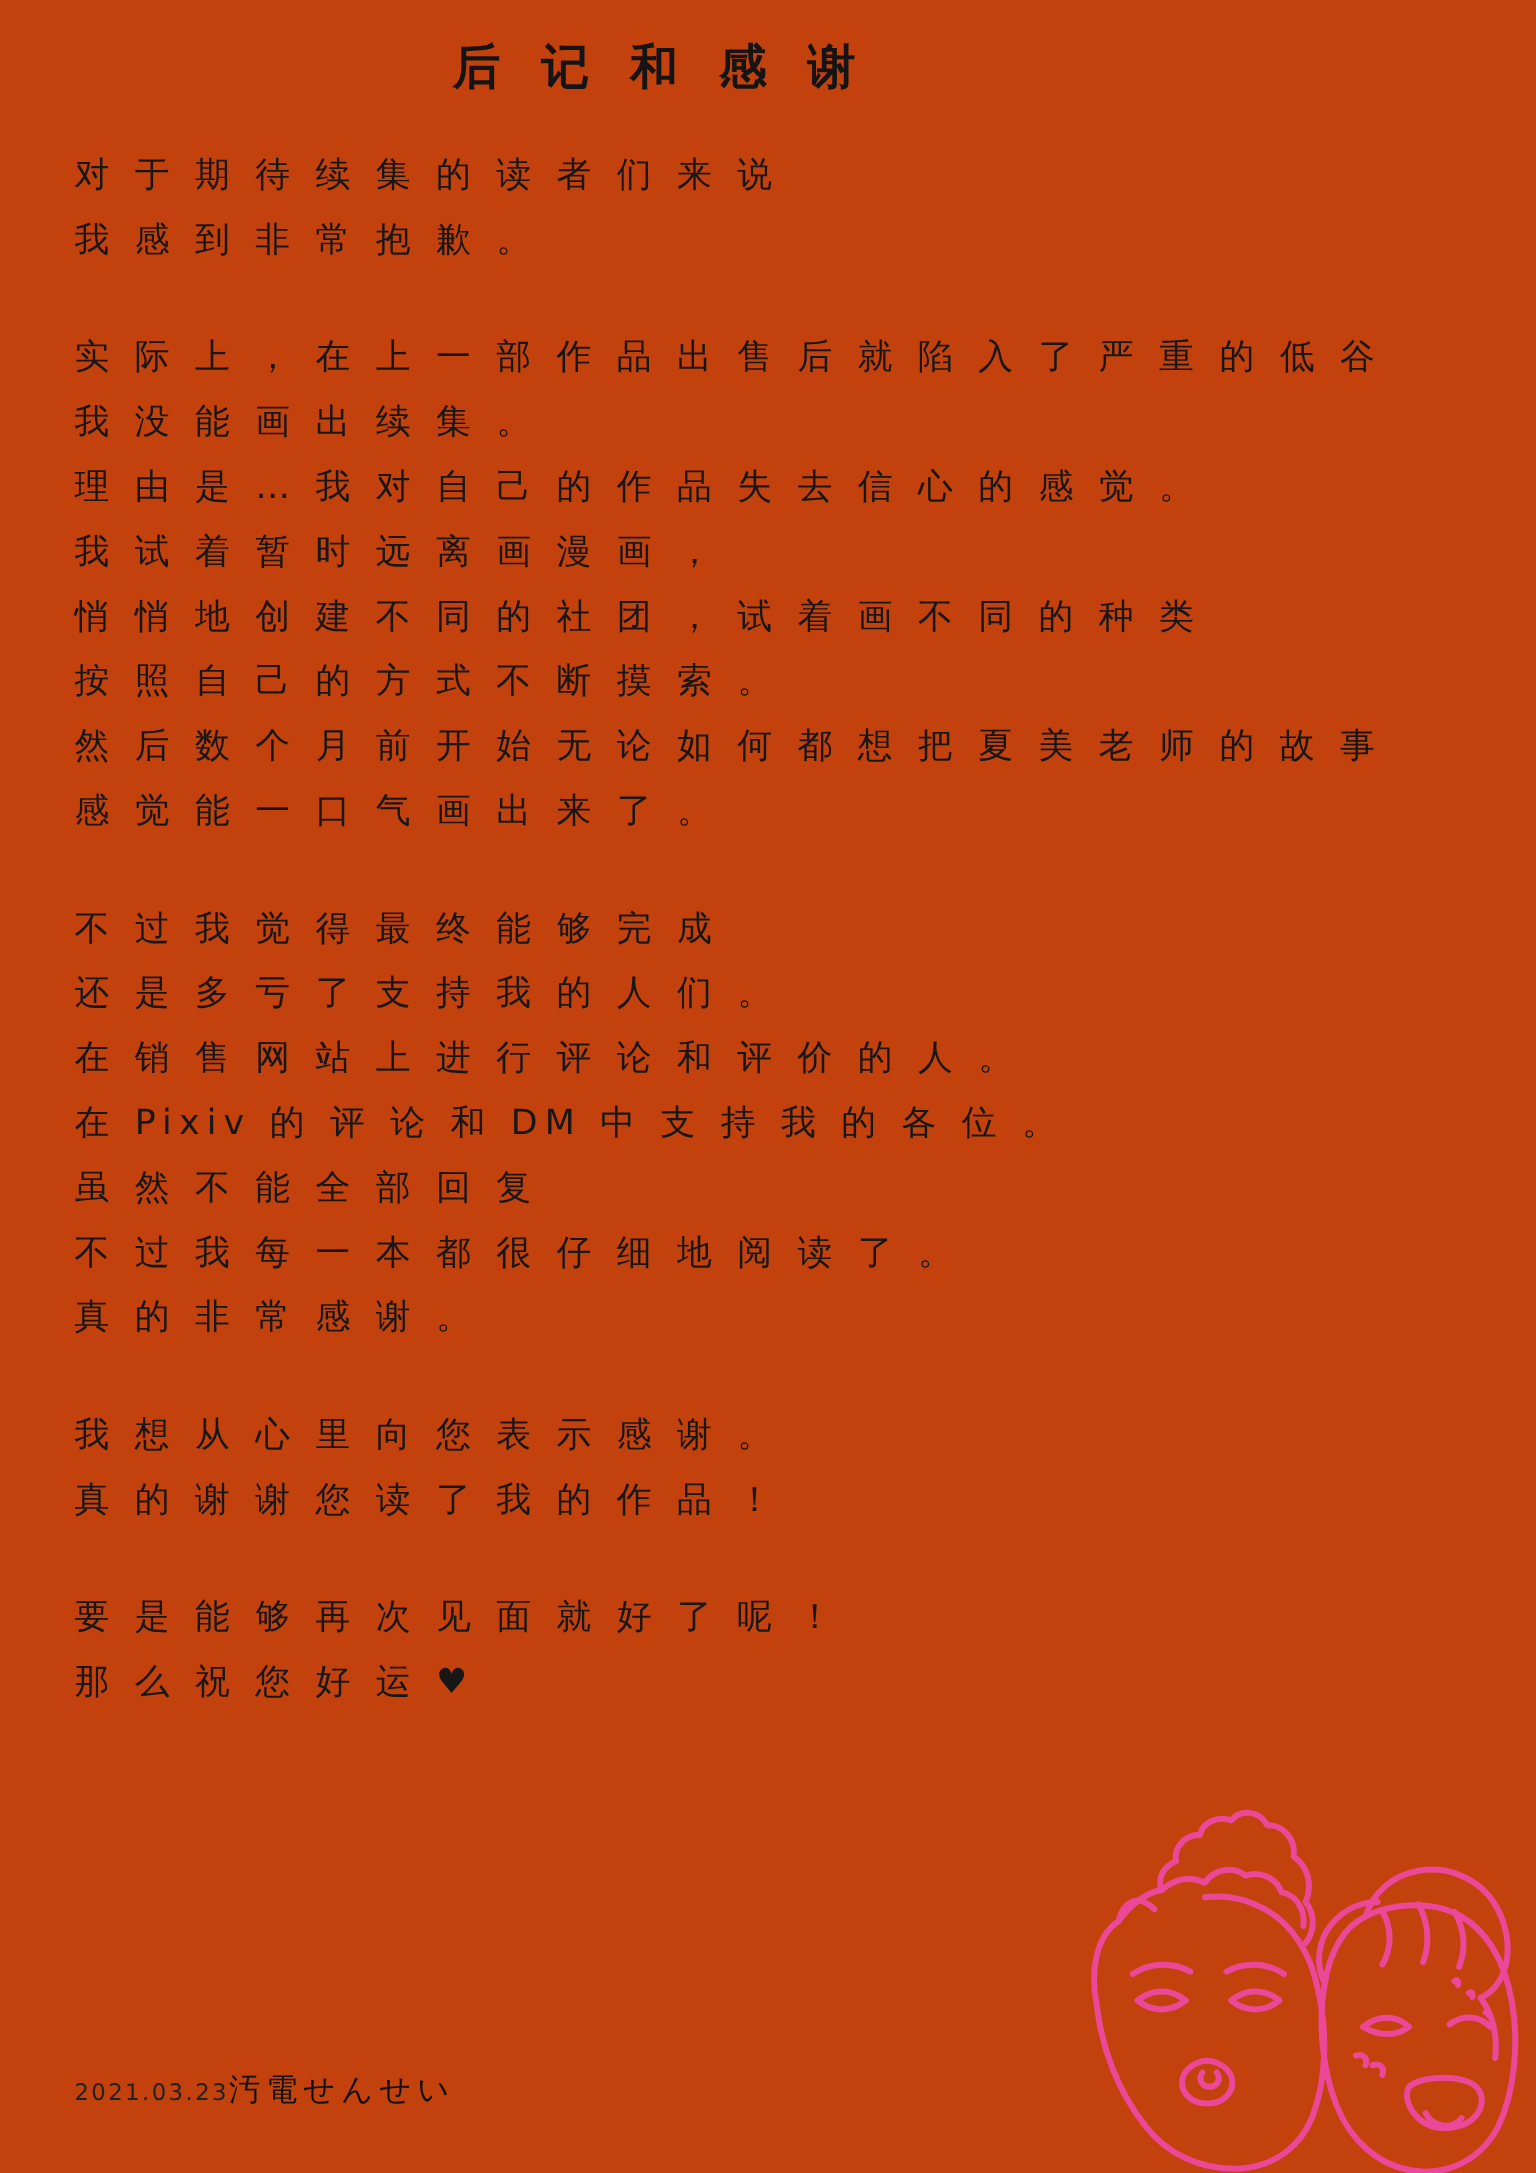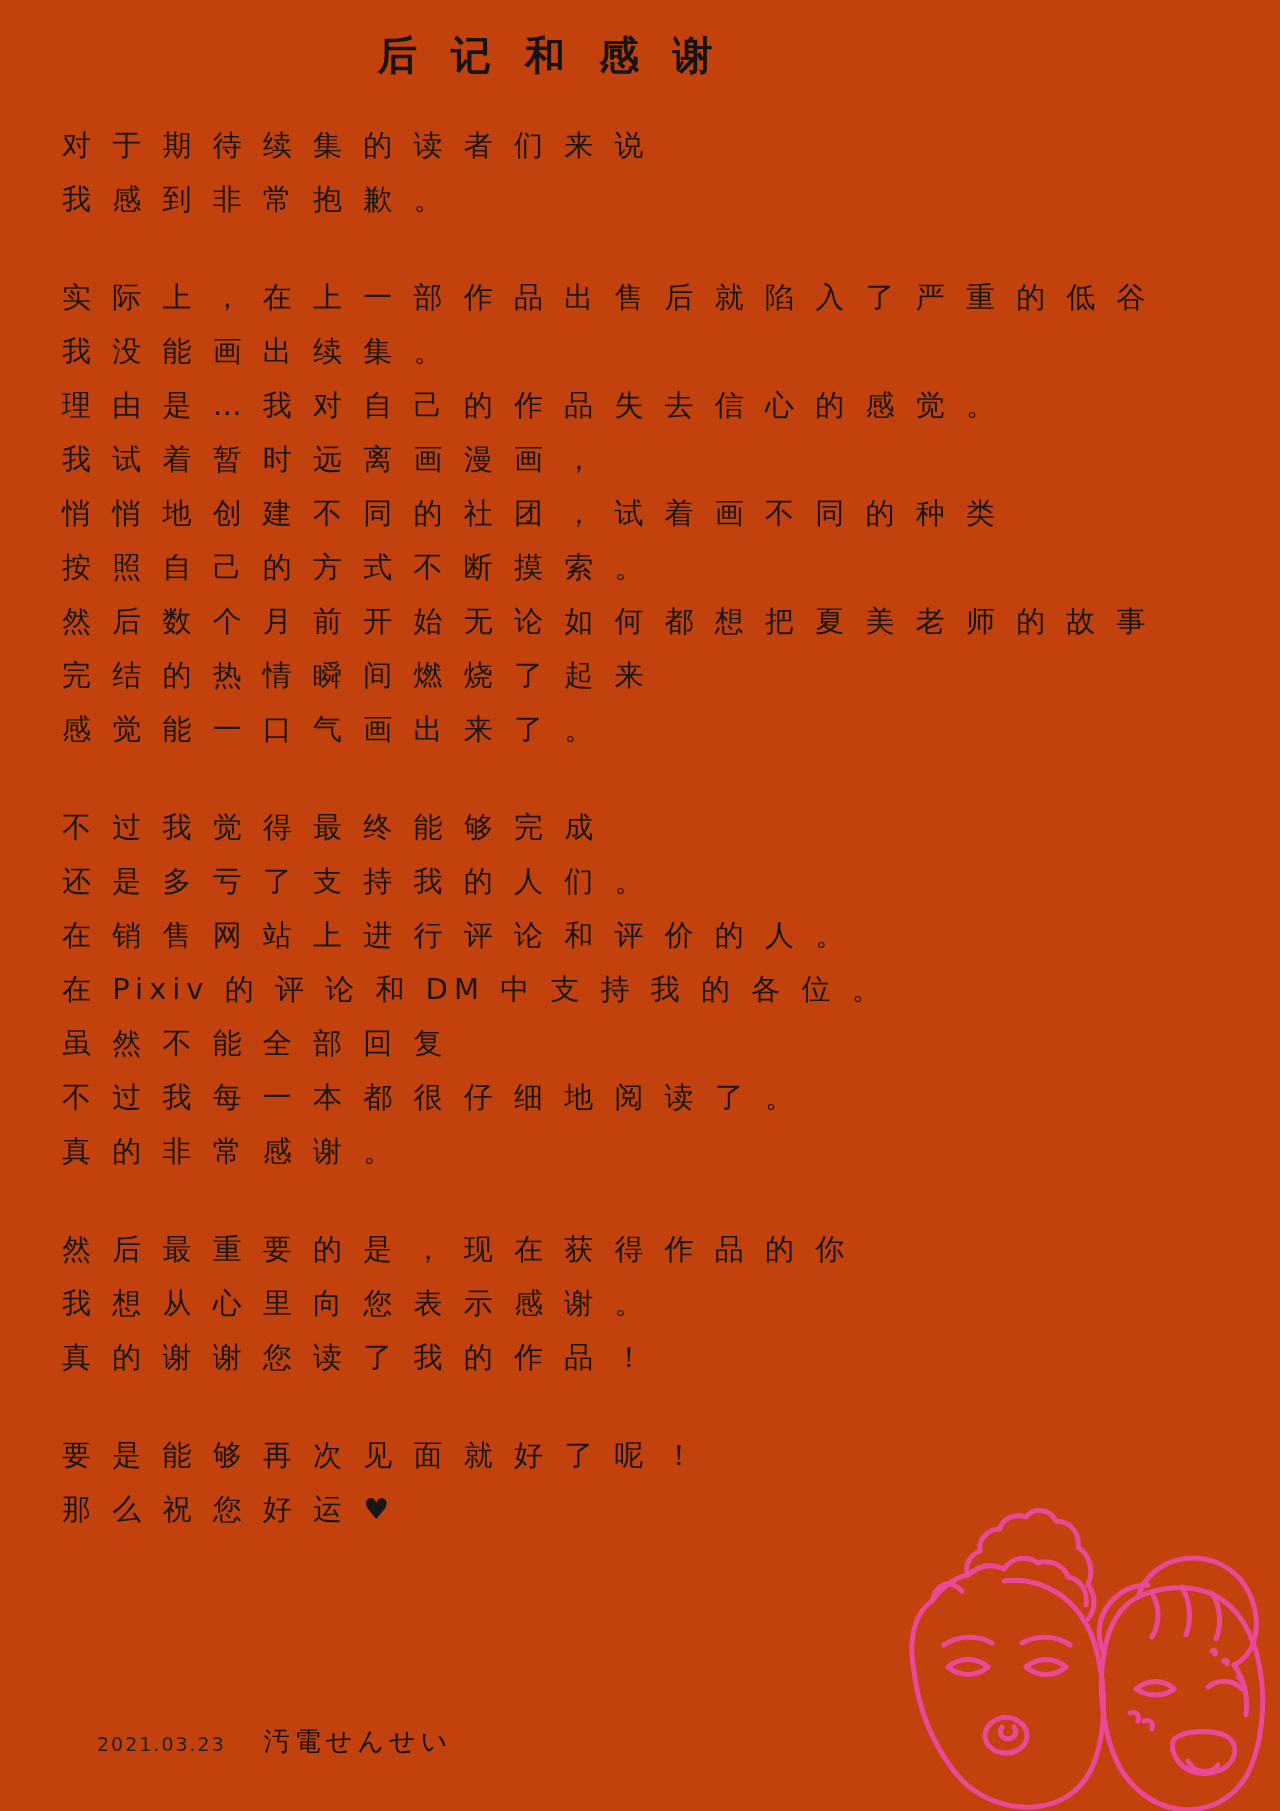--- a/index.html
+++ b/index.html
@@ -52,22 +52,20 @@
     white-space: pre;
     color: #171717;
   }
 
   .signature-row {
     position: absolute;
     left: 62px;
     bottom: 52px;
     display: flex;
     align-items: flex-end;
-    gap: 38px;
-    margin-left: 35px;
   }
   .sig-date {
     font-size: 19px;
     letter-spacing: 2px;
     color: #222;
     font-family: "DejaVu Sans", sans-serif;
     padding-bottom: 4px;
   }
   .sig-name {
     font-size: 26px;
@@ -98,36 +96,34 @@
     </div>
 
     <div class="para">
       <div class="line">实 际 上 ， 在 上 一 部 作 品 出 售 后 就 陷 入 了 严 重 的 低 谷</div>
       <div class="line">我 没 能 画 出 续 集 。</div>
       <div class="line">理 由 是 … 我 对 自 己 的 作 品 失 去 信 心 的 感 觉 。</div>
       <div class="line">我 试 着 暂 时 远 离 画 漫 画 ，</div>
       <div class="line">悄 悄 地 创 建 不 同 的 社 团 ， 试 着 画 不 同 的 种 类</div>
       <div class="line">按 照 自 己 的 方 式 不 断 摸 索 。</div>
       <div class="line">然 后 数 个 月 前 开 始 无 论 如 何 都 想 把 夏 美 老 师 的 故 事</div>
-      <div class="line">完 结 的 热 情 瞬 间 燃 烧 了 起 来</div>
       <div class="line">感 觉 能 一 口 气 画 出 来 了 。</div>
     </div>
 
     <div class="para">
       <div class="line">不 过 我 觉 得 最 终 能 够 完 成</div>
       <div class="line">还 是 多 亏 了 支 持 我 的 人 们 。</div>
       <div class="line">在 销 售 网 站 上 进 行 评 论 和 评 价 的 人 。</div>
       <div class="line">在 Pixiv 的 评 论 和 DM 中 支 持 我 的 各 位 。</div>
       <div class="line">虽 然 不 能 全 部 回 复</div>
       <div class="line">不 过 我 每 一 本 都 很 仔 细 地 阅 读 了 。</div>
       <div class="line">真 的 非 常 感 谢 。</div>
     </div>
 
     <div class="para">
-      <div class="line">然 后 最 重 要 的 是 ， 现 在 获 得 作 品 的 你</div>
       <div class="line">我 想 从 心 里 向 您 表 示 感 谢 。</div>
       <div class="line">真 的 谢 谢 您 读 了 我 的 作 品 ！</div>
     </div>
 
     <div class="para">
       <div class="line">要 是 能 够 再 次 见 面 就 好 了 呢 ！</div>
       <div class="line">那 么 祝 您 好 运 ♥</div>
     </div>
 
   </div>

